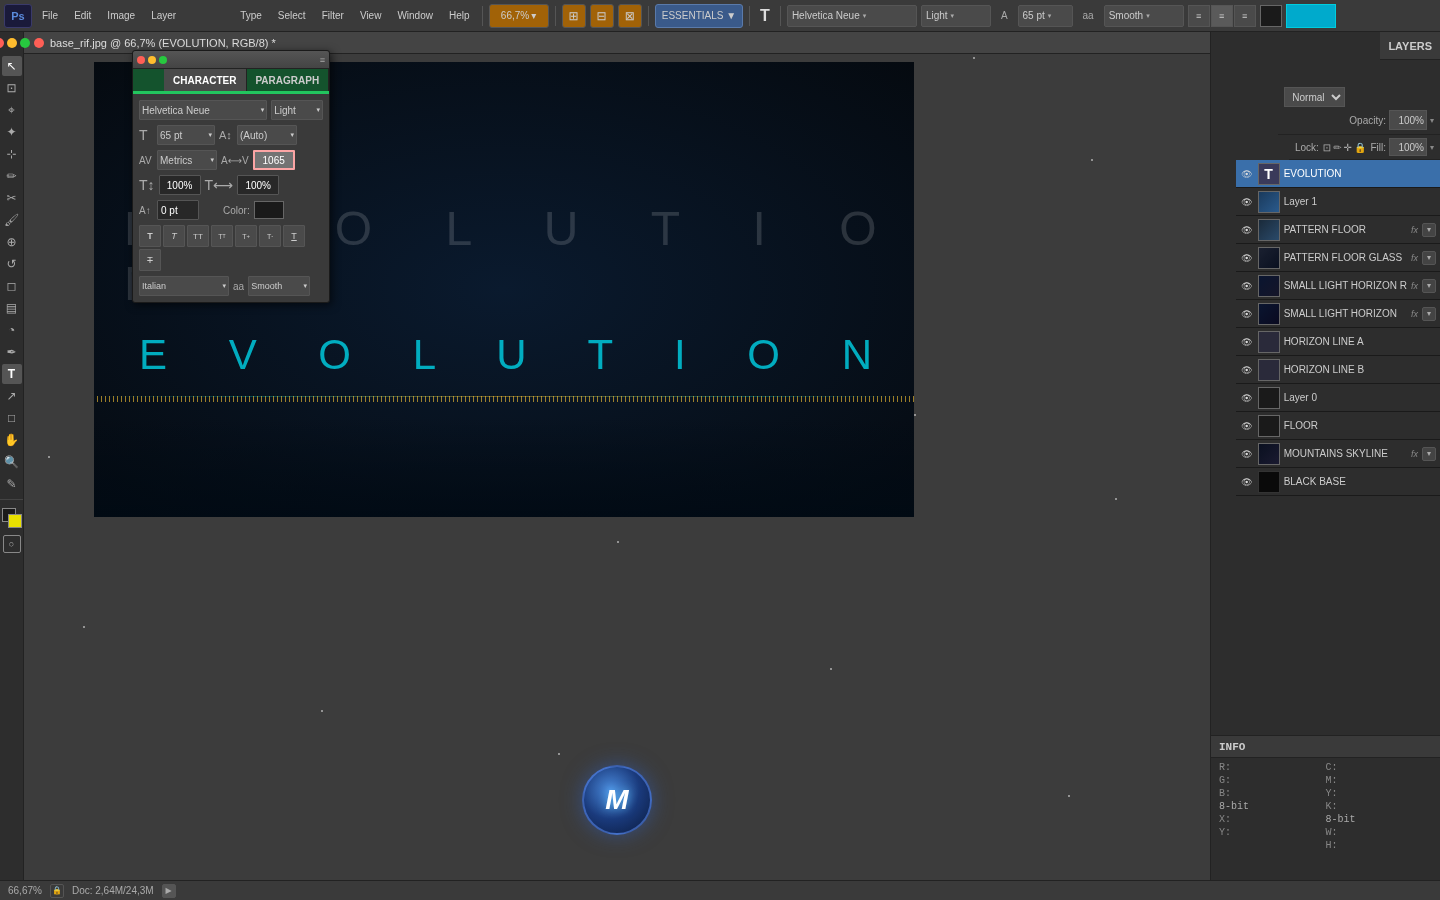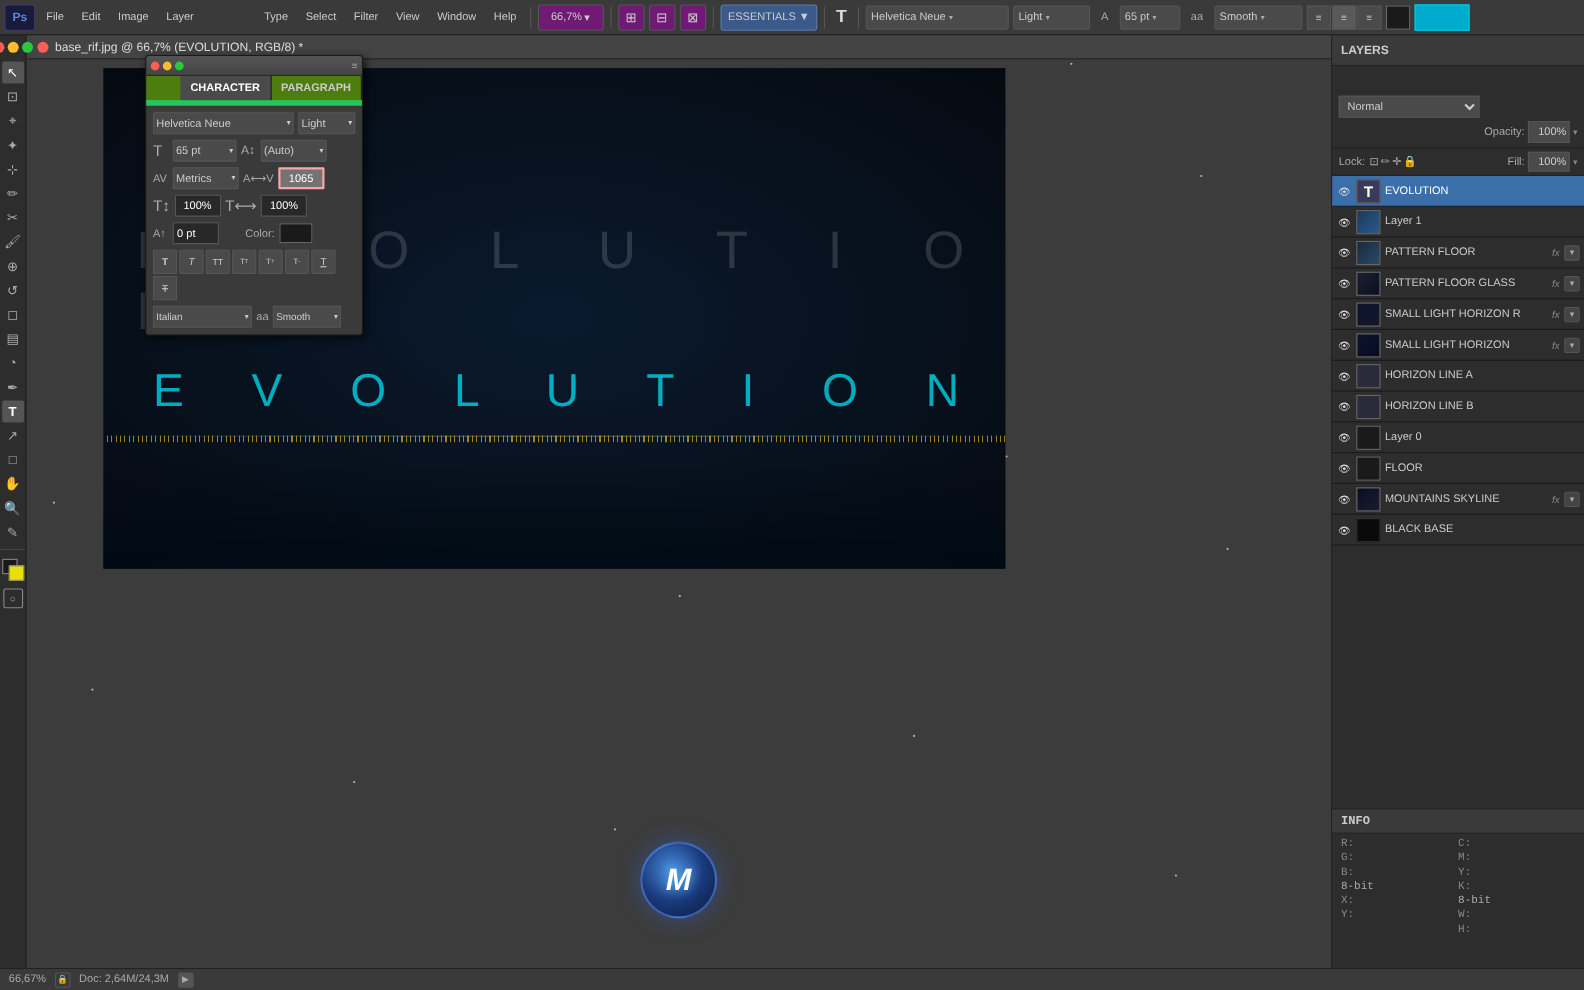--- a/index.html
+++ b/index.html
@@ -22,21 +22,21 @@
       display: flex;
       align-items: center;
       padding: 0 4px;
       gap: 4px;
       position: relative;
       z-index: 100;
     }
     .tool-btn {
       height: 24px;
       padding: 0 6px;
-      background: #701a75;
+      background: #a16207;
       border: 1px solid #555;
       border-radius: 3px;
       color: #ccc;
       font-size: 10px;
       cursor: pointer;
       display: flex;
       align-items: center;
       gap: 2px;
       white-space: nowrap;
     }
@@ -239,22 +239,22 @@
     }
     .panel-dot { width: 8px; height: 8px; border-radius: 50%; cursor: pointer; }
     .panel-dot.close { background: #ff5f56; }
     .panel-dot.min { background: #ffbd2e; }
     .panel-dot.max { background: #27c93f; }
     .panel-titlebar-spacer { flex: 1; }
     .panel-menu-btn { font-size: 9px; color: #aaa; cursor: pointer; }
 
     .panel-tabs {
       display: flex;
-      background: #4d7c0f;
-      border-bottom: 5px solid #22c55e;
+      background: #14532d;
+      border-bottom: 3px solid #22c55e;
       padding-left: 31px;
     }
     .panel-tab {
       flex: 1;
       height: 22px;
       display: flex;
       align-items: center;
       justify-content: center;
       font-size: 10px;
       font-weight: bold;
@@ -339,20 +339,21 @@
     .aa-label { font-size: 10px; color: #aaa; }
     .aa-select { width: 65px; font-size: 9px; }
 
     
     #right-panel {
       width: 230px;
       background: #2d2d2d;
       border-left: 1px solid #222;
       display: flex;
       flex-direction: column;
+      align-items: flex-end;
     }
 
     #layers-header {
       height: 28px;
       background: #3a3a3a;
       border-bottom: 1px solid #222;
       display: flex;
       align-items: center;
       padding: 0 8px;
       font-size: 11px;

